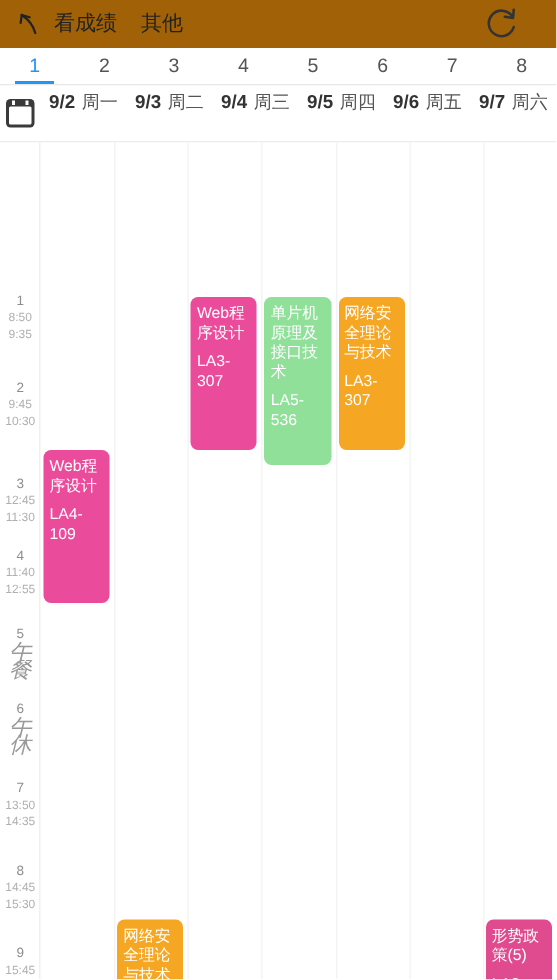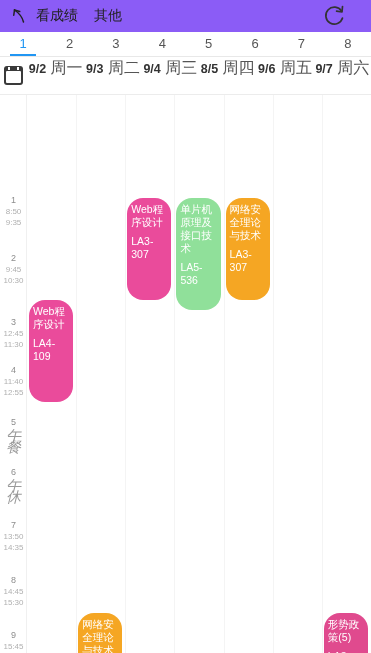--- a/index.html
+++ b/index.html
@@ -7,21 +7,21 @@
     width: 371px; height: 653px;
     background: #ffffff;
     font-family: "Liberation Sans", sans-serif;
     overflow: hidden;
   }
   .app { position: relative; width: 371px; height: 653px; background:#fff; }
 
   
   .topbar {
     height: 32px; display: flex; align-items: center;
-    padding: 0 10px; background: #8b5cf6; position: relative;
+    padding: 0 10px; background: #a16207; position: relative;
   }
   .back-icon { width: 18px; height: 18px; margin-right: 8px; flex: 0 0 auto; }
   .topbar-link {
     font-size: 14px; color: #222; margin-right: 16px; white-space: nowrap;
   }
   .refresh-icon { position: absolute; right: 24px; top: 3px; width: 26px; height: 26px; }
   .topbar-spacer { flex: 1 1 auto; }
 
   
   .weekstrip {
@@ -54,21 +54,21 @@
     background:#fff; border-radius:1px;
   }
   .cal-glyph:after {
     content:""; position:absolute; left:4px; top:1px; width:2px; height:3px;
     background:#fff; box-shadow: 9px 0 0 0 #fff;
   }
   .daycol-head {
     flex: 1 1 0; text-align: center; padding-top: 2px;
   }
   .daycol-head .date { font-size: 12.5px; color: #333; line-height: 16px; font-weight: bold;}
-  .daycol-head .dow  { font-size: 16px; color: #555; line-height: 17px; }
+  .daycol-head .dow  { font-size: 12px; color: #555; line-height: 17px; }
 
   
   .gridwrap {
     position: relative; height: 558px; width: 371px; overflow: hidden; background:#fff;
   }
   .timecol {
     position: absolute; left: 0; top: 0; width: 27px; height: 100%;
     border-right: 1px solid #f0f0f0;
   }
   .slot {
@@ -76,21 +76,21 @@
     font-size: 9px; color: #9a9a9a; line-height: 11px;
   }
   .slot .n { display:block; font-size: 9px; color:#8d8d8d; }
   .slot .t { display:block; font-size: 8px; color:#b0b0b0; }
   .slot .lbl { display:block; font-size: 15px; color:#9a9a9a; padding-top:2px;font-style:italic;}
 
   .colsep {
     position: absolute; top: 0; bottom: 0; width: 1px; background: #f4f4f4;
   }
   .course {
-    position: absolute; border-radius: 16px; color: #fff;
+    position: absolute; border-radius: 5px; color: #fff;
     font-size: 10.5px; line-height: 13px; padding: 5px 4px; overflow: hidden;
   }
   .course .nm { display: block; word-break: break-all; }
   .course .rm { display: block; margin-top: 6px; }
 </style>
 </head>
 <body>
 
 <div class="app">
 
@@ -134,21 +134,21 @@
     </div>
     <div class="daycol-head">
       <span class="date">9/3</span>
       <span class="dow">周二</span>
     </div>
     <div class="daycol-head">
       <span class="date">9/4</span>
       <span class="dow">周三</span>
     </div>
     <div class="daycol-head">
-      <span class="date">8/5</span>
+      <span class="date">9/5</span>
       <span class="dow">周四</span>
     </div>
     <div class="daycol-head">
       <span class="date">9/6</span>
       <span class="dow">周五</span>
     </div>
     <div class="daycol-head">
       <span class="date">9/7</span>
       <span class="dow">周六</span>
     </div>

